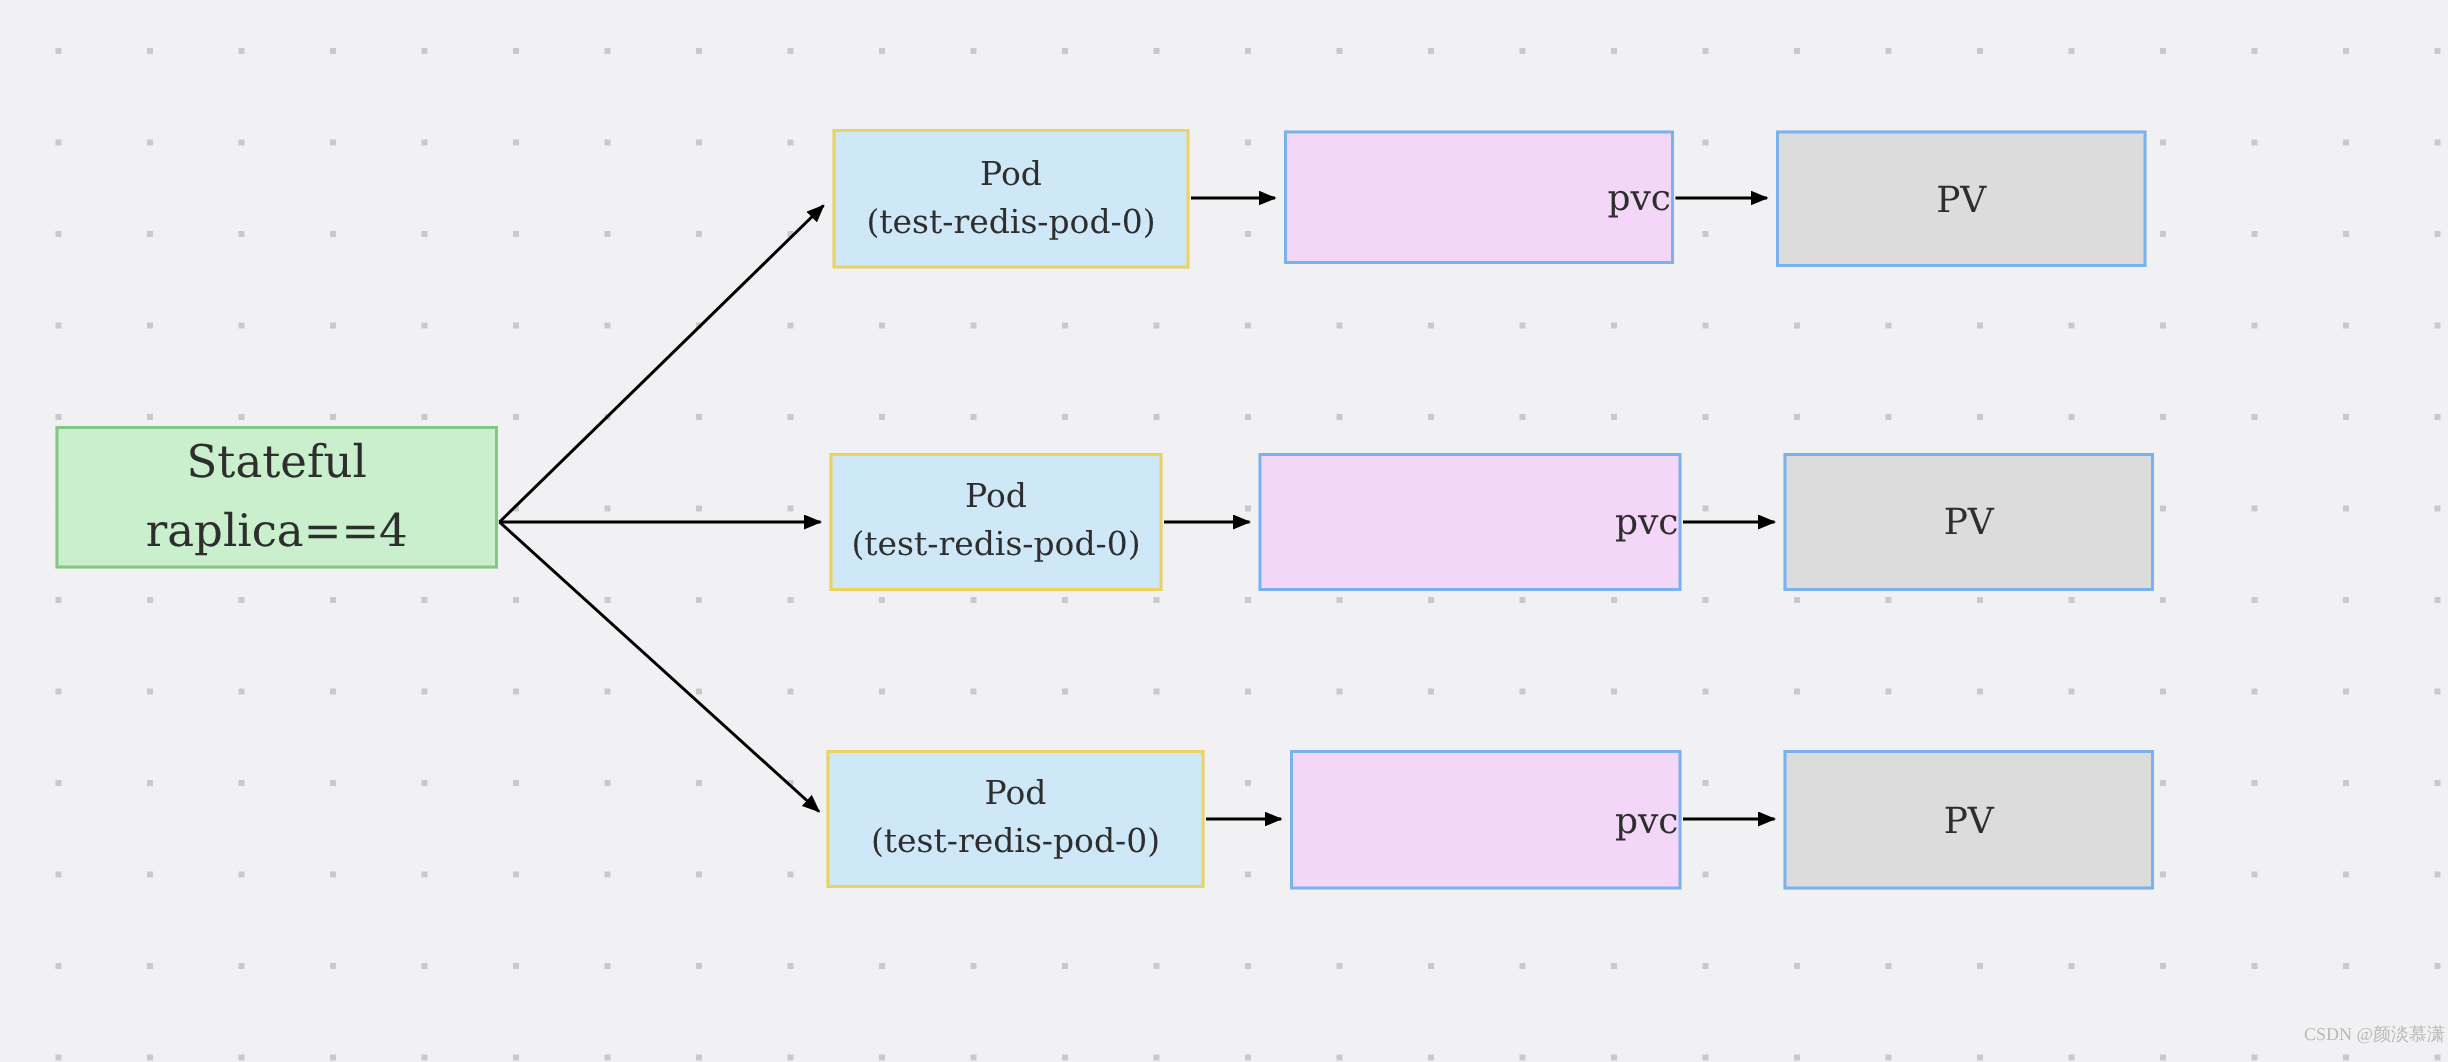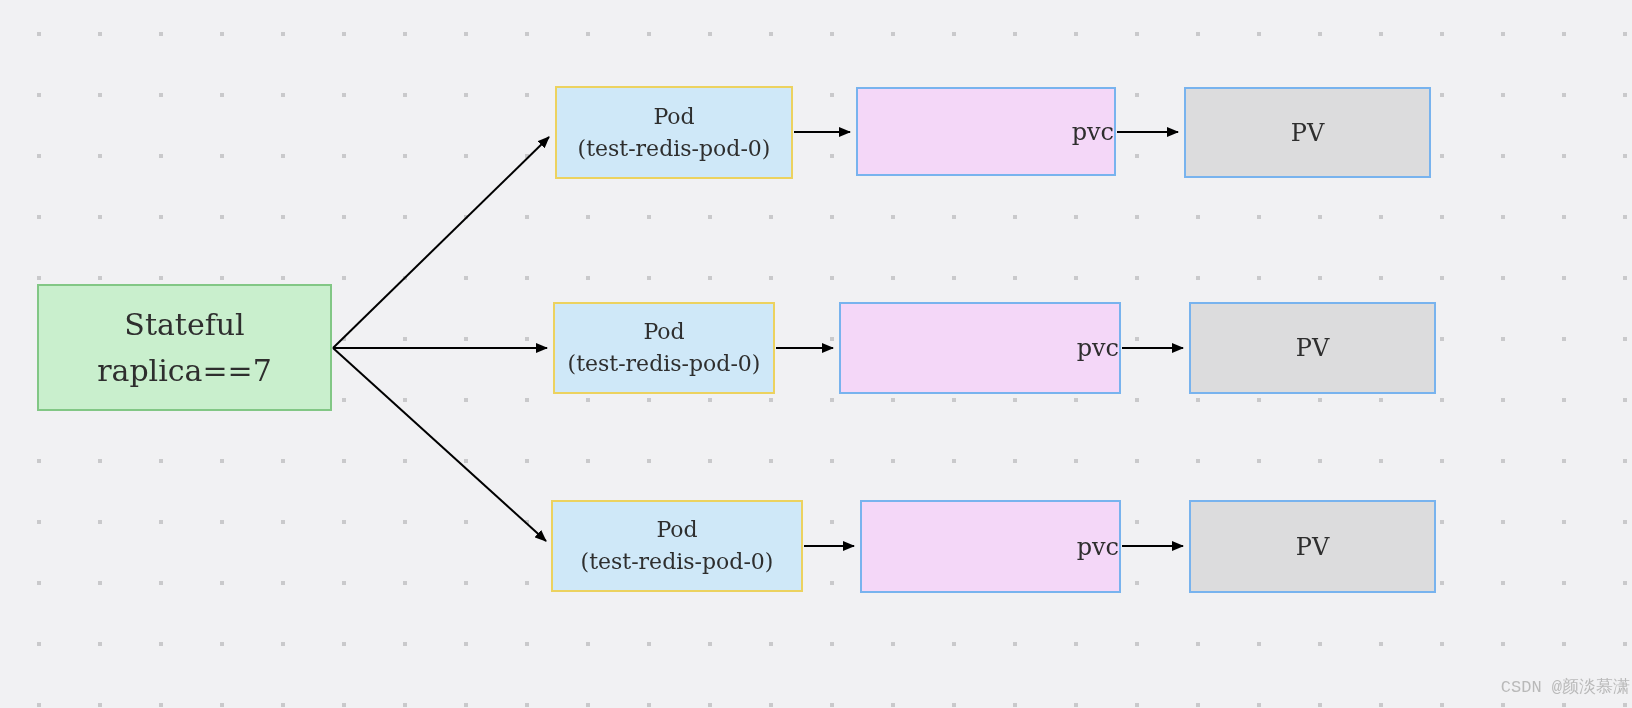--- a/index.html
+++ b/index.html
@@ -40,22 +40,22 @@
   .pv{
     background:var(--pv-fill,#dcdcdd);
     border:2px solid var(--pvc-stroke,#78b3ee);
     font-size:24px;
     justify-content:center;
   }
   .edges{position:absolute;left:0;top:0;pointer-events:none;}
   .edges line{stroke:var(--arrow,#000);stroke-width:2;}
   .watermark{
     position:absolute;right:2px;bottom:10px;
-    font-family:Liberation Mono, monospace;
-    font-size:17px;color:var(--watermark-text,#b9b9b9);
+    font-family:Liberation Serif, serif;
+    font-size:12px;color:var(--watermark-text,#b9b9b9);
   }
 </style>
 </head>
 <body>
 
 <div class="canvas">
 
   <svg class="edges" width="1632" height="708" viewBox="0 0 1632 708">
     <defs>
       <marker id="ah" markerUnits="userSpaceOnUse" markerWidth="12" markerHeight="10" viewBox="0 0 12 10" refX="11" refY="5" orient="auto">
@@ -66,23 +66,23 @@
     <line x1="333" y1="348" x2="547" y2="348" marker-end="url(#ah)"></line>
     <line x1="333" y1="348" x2="546" y2="541" marker-end="url(#ah)"></line>
     <line x1="794" y1="132" x2="850" y2="132" marker-end="url(#ah)"></line>
     <line x1="1117" y1="132" x2="1178" y2="132" marker-end="url(#ah)"></line>
     <line x1="776" y1="348" x2="833" y2="348" marker-end="url(#ah)"></line>
     <line x1="1122" y1="348" x2="1183" y2="348" marker-end="url(#ah)"></line>
     <line x1="804" y1="546" x2="854" y2="546" marker-end="url(#ah)"></line>
     <line x1="1122" y1="546" x2="1183" y2="546" marker-end="url(#ah)"></line>
   </svg>
 
-  <div class="node stateful" style="left:37px;top:284px;width:295px;height:127px;">
+  <div class="node stateful" style="left:37px;top:284px;width:295px;height:95px;">
     <div>Stateful</div>
-    <div>raplica==7</div>
+    <div>raplica==4</div>
   </div>
 
   <div class="node pod" style="left:555px;top:86px;width:238px;height:93px;">
     <div>Pod</div>
     <div>(test-redis-pod-0)</div>
   </div>
   <div class="node pvc" style="left:856px;top:87px;width:260px;height:89px;">
     <div>pvc</div>
   </div>
   <div class="node pv" style="left:1184px;top:87px;width:247px;height:91px;">

